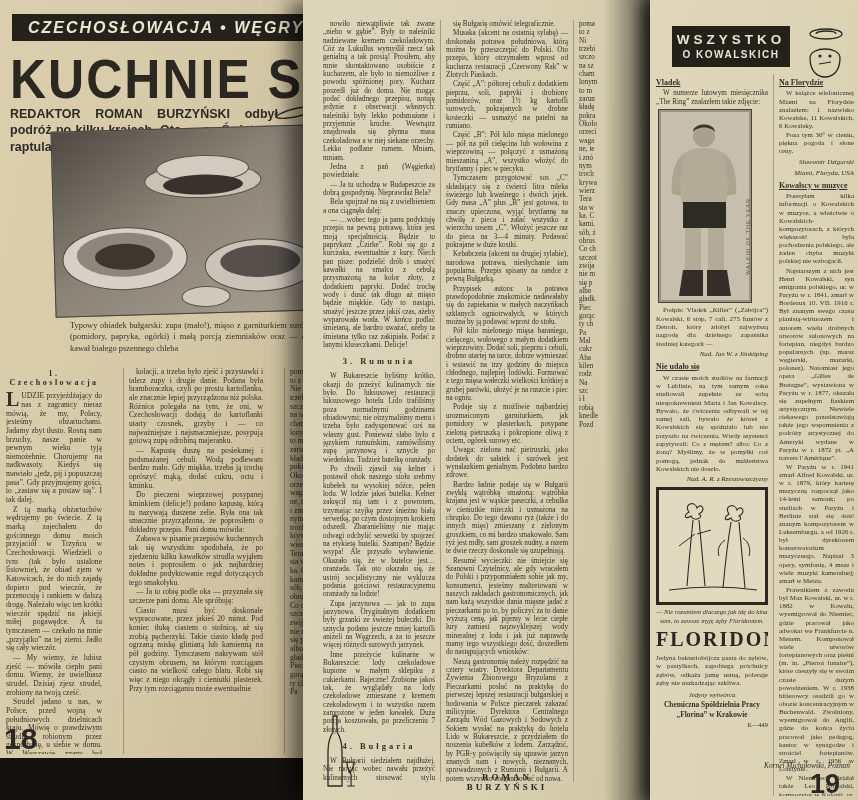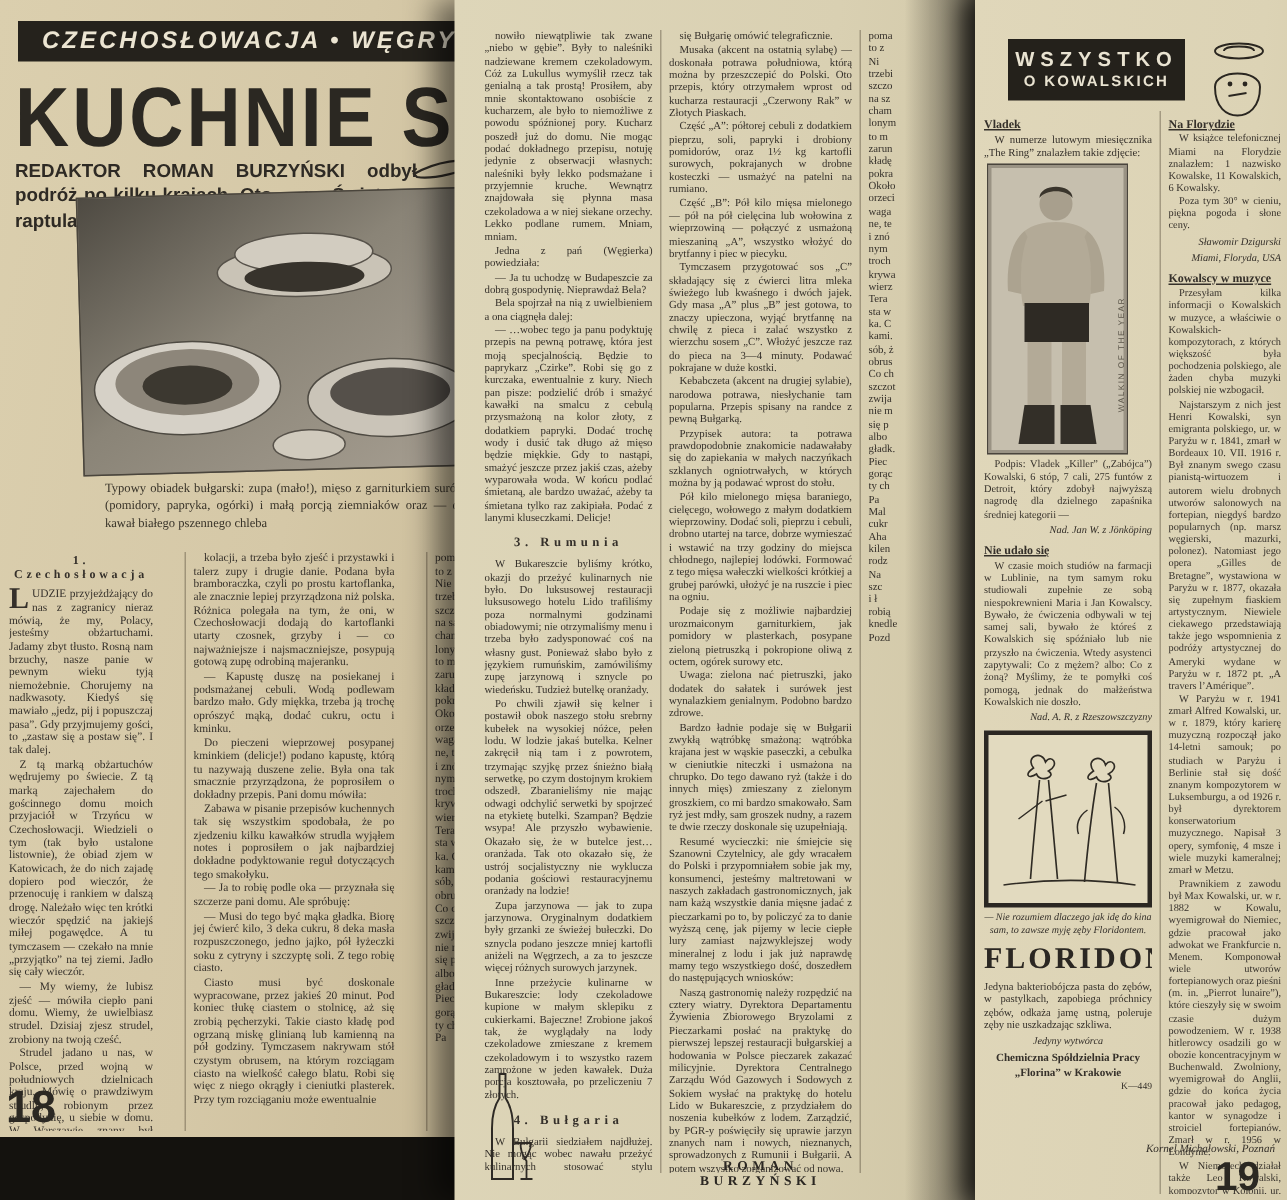--- a/index.html
+++ b/index.html
@@ -132,21 +132,20 @@
           <div class="para">Z tą marką obżartuchów wędrujemy po świecie. Z tą marką zajechałem do gościnnego domu moich przyjaciół w Trzyńcu w Czechosłowacji. Wiedzieli o tym (tak było ustalone listownie), że obiad zjem w Katowicach, że do nich zajadę dopiero pod wieczór, że przenocuję i rankiem w dalszą drogę. Należało więc ten krótki wieczór spędzić na jakiejś miłej pogawędce. A tu tymczasem — czekało na mnie „przyjątko” na tej ziemi. Jadło się cały wieczór.</div>
           <div class="para">— My wiemy, że lubisz zjeść — mówiła ciepło pani domu. Wiemy, że uwielbiasz strudel. Dzisiaj zjesz strudel, zrobiony na twoją cześć.</div>
           <div class="para">Strudel jadano u nas, w Polsce, przed wojną w południowych dzielnicach kraju. Mówię o prawdziwym strudlu, robionym przez gospodynię, u siebie w domu. W Warszawie znany był jedynie w podlejszym, fabrycznym wydaniu: sprzedawano gotowe ciasto strudlowe w paczkach. Przygotowana z niego potrawa była jednakże o wiele gorsza od strudla domowego.</div>
         </div>
       <div class="col lcol2">
           <div class="para">kolacji, a trzeba było zjeść i przystawki i talerz zupy i drugie danie. Podana była bramboraczka, czyli po prostu kartoflanka, ale znacznie lepiej przyrządzona niż polska. Różnica polegała na tym, że oni, w Czechosłowacji dodają do kartoflanki utarty czosnek, grzyby i — co najważniejsze i najsmaczniejsze, posypują gotową zupę odrobiną majeranku.</div>
           <div class="para">— Kapustę duszę na posiekanej i podsmażanej cebuli. Wodą podlewam bardzo mało. Gdy miękka, trzeba ją trochę oprószyć mąką, dodać cukru, octu i kminku.</div>
           <div class="para">Do pieczeni wieprzowej posypanej kminkiem (delicje!) podano kapustę, którą tu nazywają duszene zelie. Była ona tak smacznie przyrządzona, że poprosiłem o dokładny przepis. Pani domu mówiła:</div>
           <div class="para">Zabawa w pisanie przepisów kuchennych tak się wszystkim spodobała, że po zjedzeniu kilku kawałków strudla wyjąłem notes i poprosiłem o jak najbardziej dokładne podyktowanie reguł dotyczących tego smakołyku.</div>
           <div class="para">— Ja to robię podle oka — przyznała się szczerze pani domu. Ale spróbuję:</div>
-          <div class="para">— Musi do tego być mąka gładka. Biorę jej ćwierć kilo, 3 deka cukru, 8 deka masła rozpuszczonego, jedno jajko, pół łyżeczki soku z cytryny i szczyptę soli. Z tego robię ciasto.</div>
           <div class="para">Ciasto musi być doskonale wypracowane, przez jakieś 20 minut. Pod koniec tłukę ciastem o stolnicę, aż się zrobią pęcherzyki. Takie ciasto kładę pod ogrzaną miskę glinianą lub kamienną na pół godziny. Tymczasem nakrywam stół czystym obrusem, na którym rozciągam ciasto na wielkość całego blatu. Robi się więc z niego okrągły i cieniutki plasterek. Przy tym rozciąganiu może ewentualnie</div>
         </div>
       <div class="col lcol3">
           <div class="frag">poma</div>
           <div class="frag">to z</div>
           <div class="frag">Nie</div>
           <div class="frag">trzeba</div>
           <div class="frag">szczo</div>
           <div class="frag">na sa</div>
           <div class="frag">cham</div>

